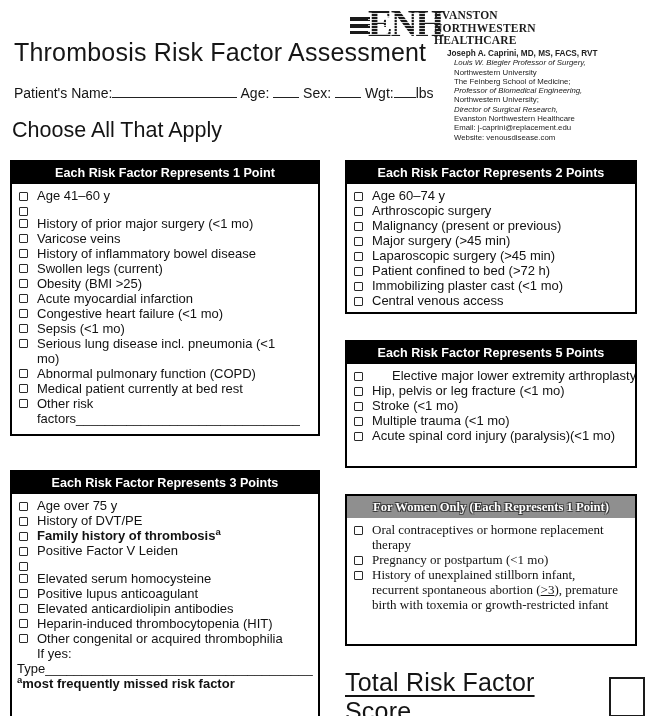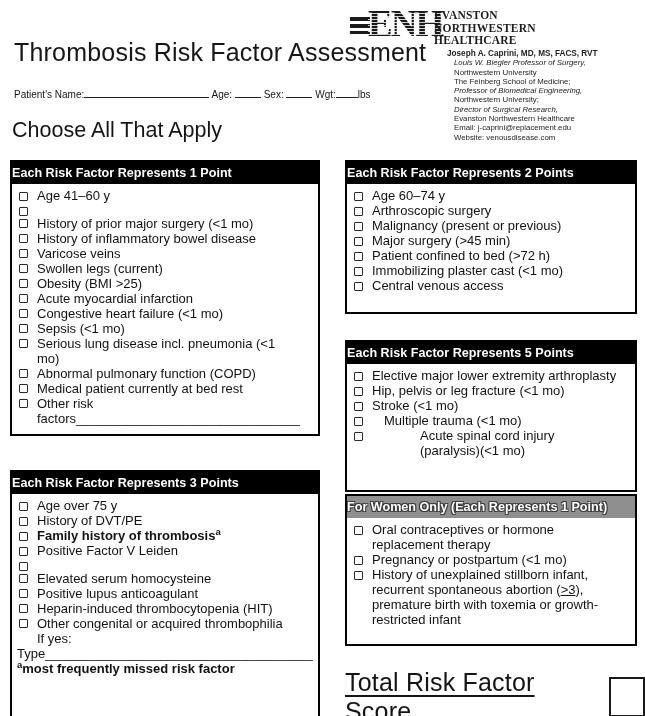--- a/index.html
+++ b/index.html
@@ -17,45 +17,45 @@
   .enh-stripes{position:absolute;inset:0;pointer-events:none;
     background:repeating-linear-gradient(to bottom,rgba(255,255,255,0) 0 2px,rgba(255,255,255,.8) 2px 3px);}
   .org-name{position:absolute;left:434px;top:9px;font-family:"Liberation Serif",serif;
     font-size:11.5px;line-height:12.5px;letter-spacing:.2px;color:#1c1c1c;font-weight:600;}
   .page-title{position:absolute;left:14px;top:38px;font-size:25px;letter-spacing:.2px;color:#161616;}
   .credentials{position:absolute;left:447px;top:49px;width:195px;font-size:7.8px;line-height:9.3px;color:#222;}
   .credentials .c-bold{font-weight:bold;font-size:8.2px;}
   .credentials .c-italic{font-style:italic;padding-left:7px;}
   .credentials .c-plain{padding-left:7px;}
   
-  .patient-line{position:absolute;left:14px;top:84px;font-size:10px;color:#151515;white-space:nowrap;}
+  .patient-line{position:absolute;left:14px;top:84px;font-size:14px;color:#151515;white-space:nowrap;}
   .blank{display:inline-block;border-bottom:1.4px solid #222;height:13px;vertical-align:baseline;}
   .blank.name{width:125px;}
   .blank.short{width:26px;}
   .blank.wgt{width:22px;}
   .choose{position:absolute;left:12px;top:118px;font-size:21.5px;color:#141414;}
   
   .rbox{position:absolute;border:2px solid #000;background:#fff;overflow:hidden;box-sizing:border-box;}
-  .rbox-header{height:22px;line-height:22px;text-align:left;font-weight:bold;font-size:12.6px;}
+  .rbox-header{height:22px;line-height:22px;text-align:center;font-weight:bold;font-size:12.6px;}
   .items{padding:4px 2px 0 5px;}
   .item{display:flex;font-size:13px;line-height:15px;padding-right:16px;}
   .cb{flex:none;width:7px;height:7px;border:1.4px solid #2a2a2a;border-radius:1px;margin:3.5px 9px 0 2px;}
   .txt{flex:1;min-width:0;}
   .txt .wrapline{display:block;white-space:nowrap;overflow:hidden;}
   .bold{font-weight:bold;}
   .nowrap{white-space:nowrap;}
   sup{font-size:9.5px;line-height:0;}
   .plain-line{font-size:13px;line-height:15px;white-space:nowrap;overflow:hidden;}
   .footnote{font-size:13px;line-height:16px;font-weight:bold;}
   .u{text-decoration:underline;}
   #box-1pt{left:10px;top:160px;width:310px;height:276px;}
   #box-3pt{left:10px;top:470px;width:310px;height:284px;}
   #box-2pt{left:345px;top:160px;width:292px;height:154px;}
-  #box-5pt{left:345px;top:340px;width:292px;height:152px;}
-  #box-women{left:345px;top:494px;width:292px;height:152px;}
+  #box-5pt{left:345px;top:340px;width:292px;height:128px;}
+  #box-women{left:345px;top:494px;width:292px;height:152px;font-family:Liberation Serif, serif;}
   #box-women .item{padding-right:14px;}
   
   .total{position:absolute;left:345px;top:668px;display:flex;align-items:center;}
   .total-label{font-size:25px;text-decoration:underline;text-underline-offset:4px;color:#141414;letter-spacing:.2px;}
   .score-box{width:34px;height:36px;border:2.4px solid #1a1a1a;margin-left:14px;background:#fff;}
 </style>
 </head>
 <body>
 
 <div class="enh-logo">
@@ -104,25 +104,25 @@
       </div>
     <div class="item">
         <span class="cb"></span>
       </div>
     <div class="item">
         <span class="cb"></span>
         <span class="txt">History of prior major surgery (&lt;1 mo)</span>
       </div>
     <div class="item">
         <span class="cb"></span>
+        <span class="txt">Varicose veins</span>
+      </div>
+    <div class="item">
+        <span class="cb"></span>
         <span class="txt">History of inflammatory bowel disease</span>
-      </div>
-    <div class="item">
-        <span class="cb"></span>
-        <span class="txt">Varicose veins</span>
       </div>
     <div class="item">
         <span class="cb"></span>
         <span class="txt">Swollen legs (current)</span>
       </div>
     <div class="item">
         <span class="cb"></span>
         <span class="txt">Obesity (BMI &gt;25)</span>
       </div>
     <div class="item">
@@ -181,20 +181,24 @@
     <div class="item">
         <span class="cb"></span>
         <span class="txt">Elevated serum homocysteine</span>
       </div>
     <div class="item">
         <span class="cb"></span>
         <span class="txt">Positive lupus anticoagulant</span>
       </div>
     <div class="item">
         <span class="cb"></span>
+        <span class="txt">Elevated anticardiolipin antibodies</span>
+      </div>
+    <div class="item">
+        <span class="cb"></span>
         <span class="txt">Heparin-induced thrombocytopenia (HIT)</span>
       </div>
     <div class="item">
         <span class="cb"></span>
         <span class="txt"><span class="nowrap">Other congenital or acquired thrombophilia</span><span class="wrapline">If yes:</span></span>
       </div>
     <div class="plain-line">Type_____________________________________</div>
     <div class="footnote"><sup>a</sup><span>most frequently missed risk factor</span></div>
   </div>
 </div>
@@ -213,53 +217,57 @@
     <div class="item">
         <span class="cb"></span>
         <span class="txt">Malignancy (present or previous)</span>
       </div>
     <div class="item">
         <span class="cb"></span>
         <span class="txt">Major surgery (&gt;45 min)</span>
       </div>
     <div class="item">
         <span class="cb"></span>
+        <span class="txt">Laparoscopic surgery (&gt;45 min)</span>
+      </div>
+    <div class="item">
+        <span class="cb"></span>
         <span class="txt">Patient confined to bed (&gt;72 h)</span>
       </div>
     <div class="item">
         <span class="cb"></span>
         <span class="txt">Immobilizing plaster cast (&lt;1 mo)</span>
       </div>
     <div class="item">
         <span class="cb"></span>
         <span class="txt">Central venous access</span>
       </div>
   </div>
 </div>
 
 <div class="rbox" id="box-5pt">
   <div class="rbox-header" style="background:#000;color:#fff;">Each Risk Factor Represents 5 Points</div>
   <div class="items">
+    <div class="item" style="padding-right:2px;gap:20px;">
+        <span class="cb"></span>
+        <span class="txt nowrap">Elective major lower extremity arthroplasty</span>
+      </div>
     <div class="item" style="padding-right:2px;">
         <span class="cb"></span>
-        <span class="txt nowrap">Elective major lower extremity arthroplasty</span>
+        <span class="txt">Hip, pelvis or leg fracture (&lt;1 mo)</span>
       </div>
     <div class="item" style="padding-right:2px;">
         <span class="cb"></span>
-        <span class="txt">Hip, pelvis or leg fracture (&lt;1 mo)</span>
+        <span class="txt">Stroke (&lt;1 mo)</span>
       </div>
     <div class="item" style="padding-right:2px;">
         <span class="cb"></span>
-        <span class="txt">Stroke (&lt;1 mo)</span>
-      </div>
-    <div class="item" style="padding-right:2px;gap:12px;">
-        <span class="cb"></span>
         <span class="txt">Multiple trauma (&lt;1 mo)</span>
       </div>
-    <div class="item" style="padding-right:16px;gap:48px;">
+    <div class="item" style="padding-right:16px;">
         <span class="cb"></span>
         <span class="txt">Acute spinal cord injury (paralysis)(&lt;1 mo)</span>
       </div>
   </div>
 </div>
 
 <div class="rbox" id="box-women">
   <div class="rbox-header" style="background:#8f8f8f;color:#fff;text-shadow:-1px -1px 0 #3a3a3a,1px -1px 0 #3a3a3a,-1px 1px 0 #3a3a3a,1px 1px 0 #3a3a3a;">For Women Only (Each Represents 1 Point)</div>
   <div class="items">
     <div class="item">

